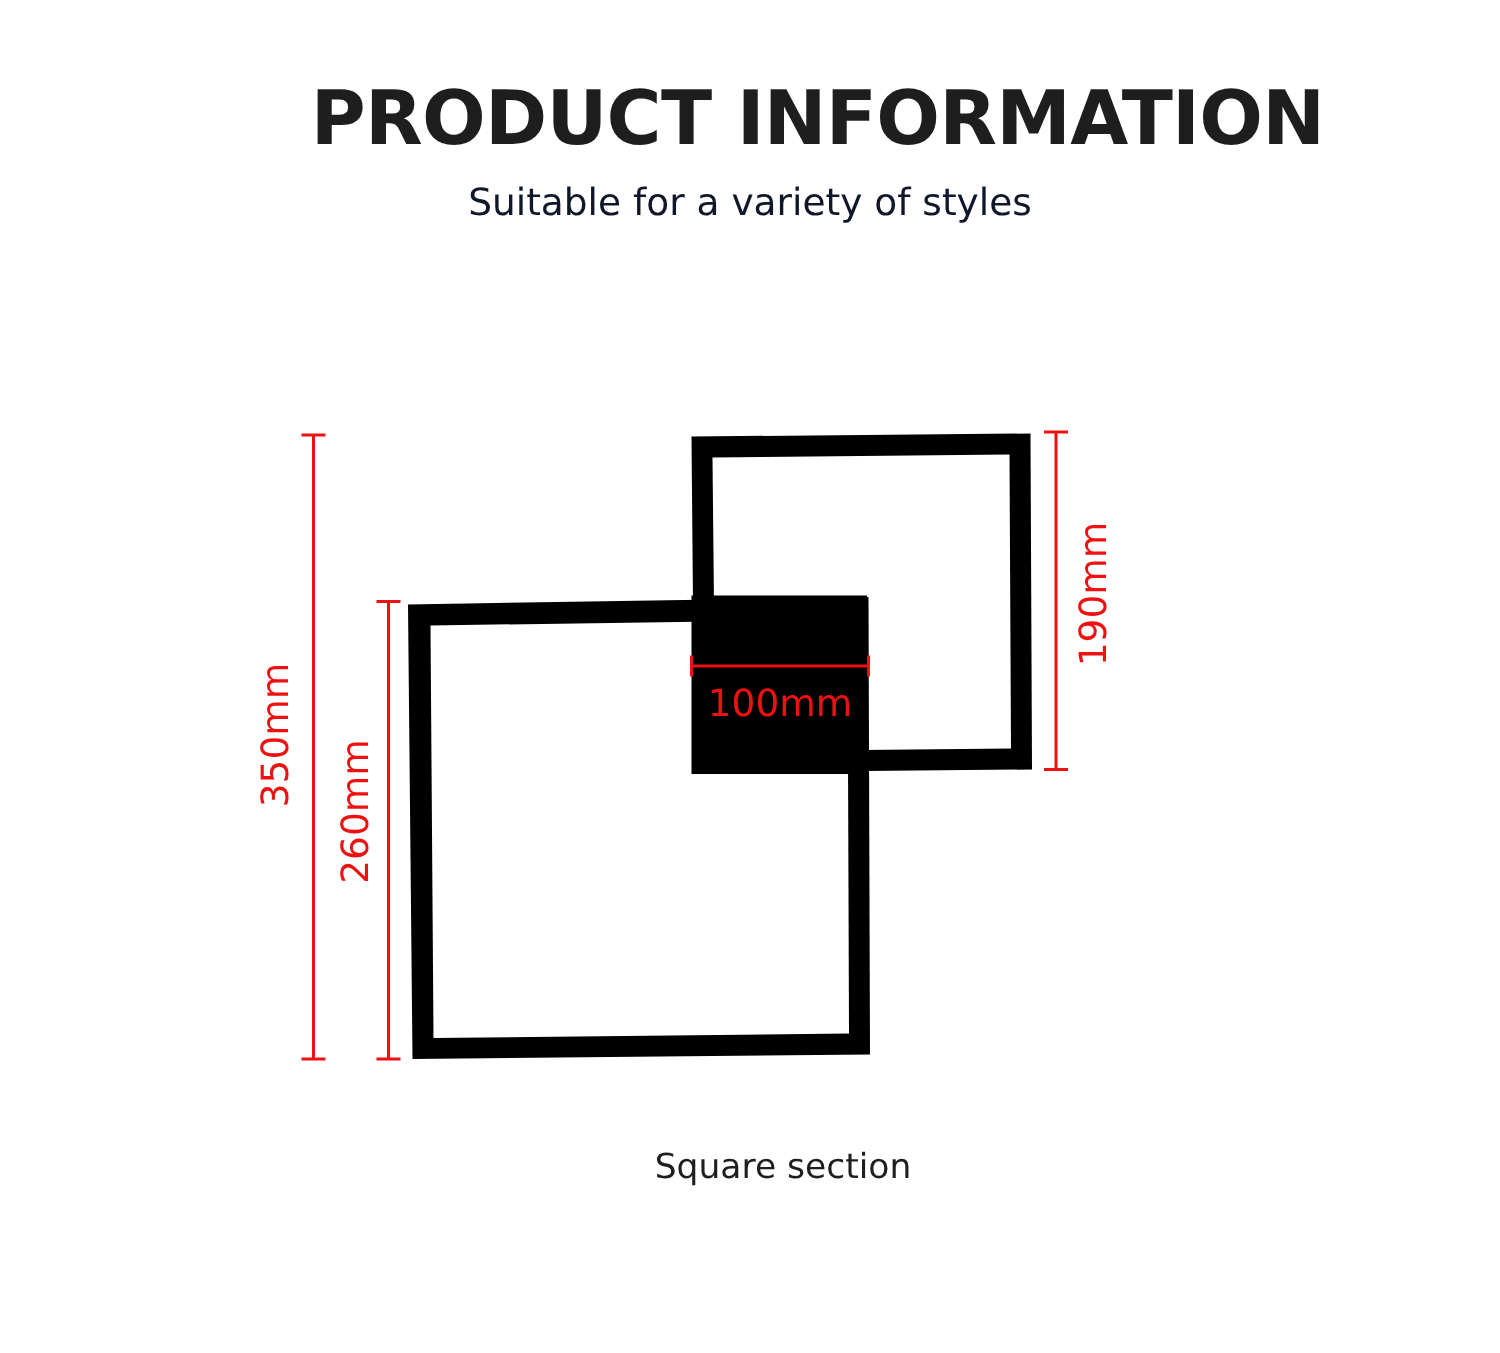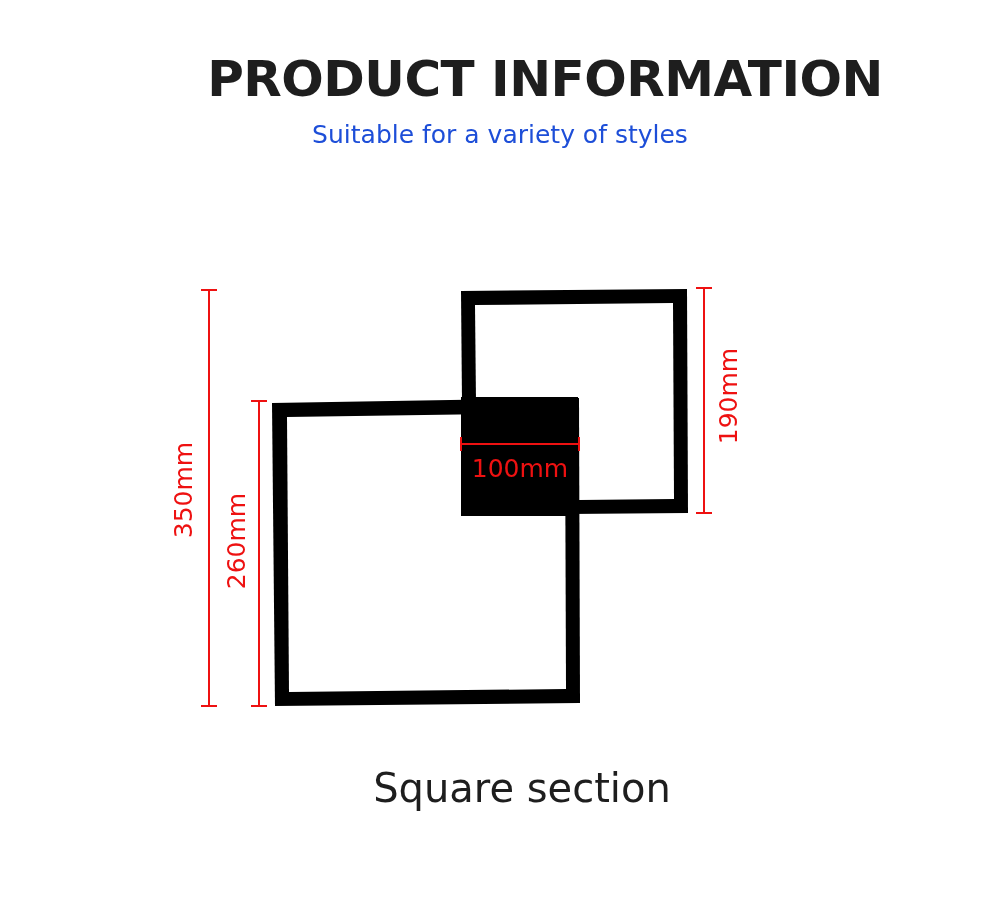--- a/index.html
+++ b/index.html
@@ -4,26 +4,26 @@
   <style>
     html, body { margin: 0; padding: 0; background: #ffffff; }
     body { width: 1000px; height: 902px; position: relative; overflow: hidden; font-family: "DejaVu Sans", sans-serif; }
     .title {
       position: absolute; left: 0; top: 50px; width: 1000px; text-align: center;
       font-family: "DejaVu Sans", sans-serif; font-weight: bold; font-size: 50px;
       color: #1e1e1e; letter-spacing: -0.5px; padding-left: 45px;
     }
     .subtitle {
       position: absolute; left: 0; top: 120px; width: 1000px; text-align: center;
-      font-family: "DejaVu Sans", sans-serif; font-size: 25px; color: #1d4ed8;
+      font-family: "DejaVu Sans", sans-serif; font-size: 25px; color: #0f172a;
     }
     .caption {
       position: absolute; left: 0; top: 765px; width: 1000px; text-align: center;
       padding-left: 44px; box-sizing: border-box;
-      font-family: "DejaVu Sans", sans-serif; font-size: 40px; color: #1e1e1e;
+      font-family: "DejaVu Sans", sans-serif; font-size: 23px; color: #1e1e1e;
     }
     svg.diagram { position: absolute; left: 0; top: 0; }
     .dimlabel { font-family: "DejaVu Sans", sans-serif; font-size: 25px; fill: #ee1111; }
   </style>
 </head>
 <body>
 
 <div class="title">PRODUCT INFORMATION</div>
 <div class="subtitle">Suitable for a variety of styles</div>
 

